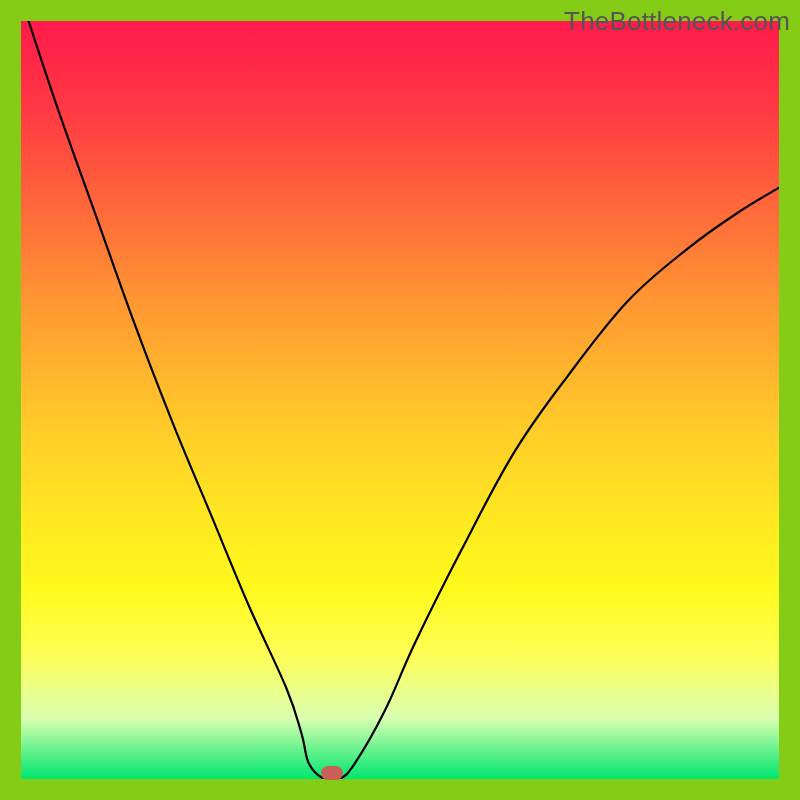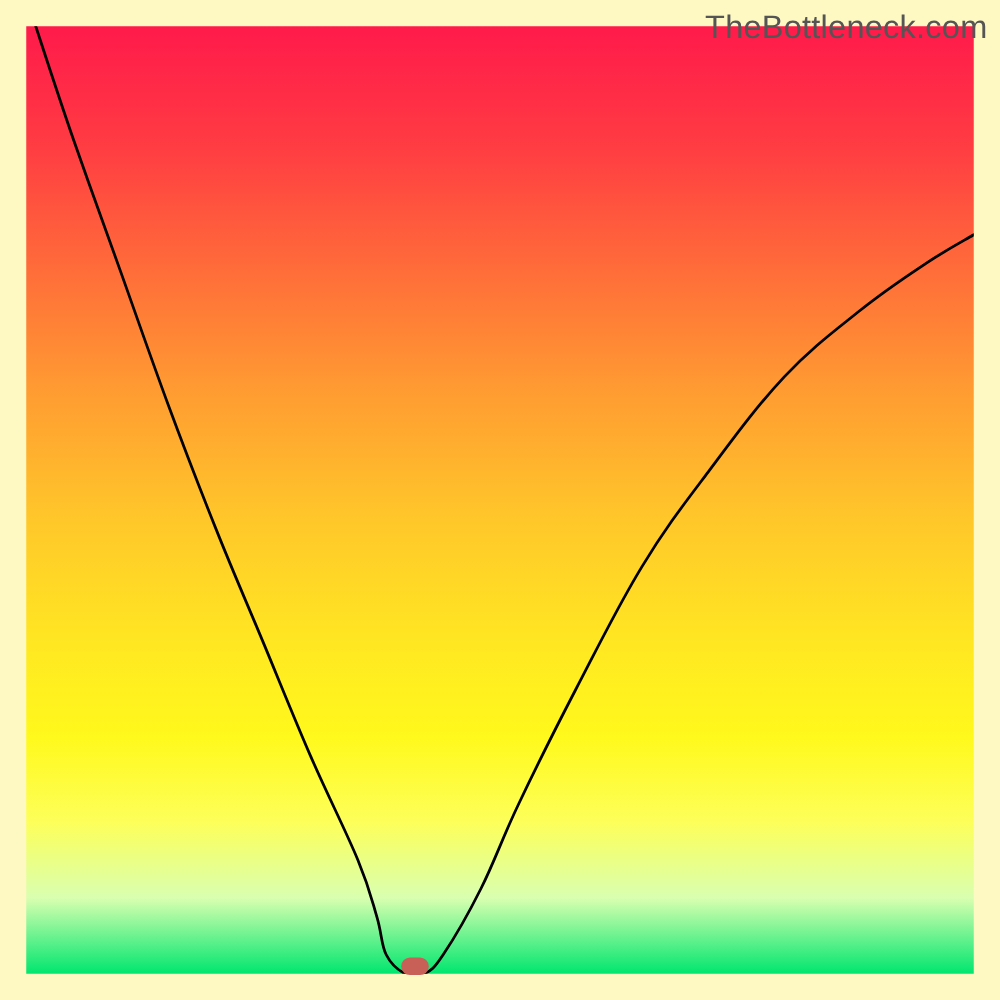--- a/index.html
+++ b/index.html
@@ -1,17 +1,17 @@
 <!DOCTYPE html>
 <html><head>
 <meta charset="utf-8">
 <style>
   * { margin: 0; padding: 0; box-sizing: border-box; }
   html, body { width: 800px; height: 800px; overflow: hidden; background: #000; }
-  .frame { position: relative; width: 800px; height: 800px; background: #fef9c3; }
+  .frame { position: relative; width: 800px; height: 800px; background: #84cc16; }
   .watermark {
     position: absolute;
     top: 6px;
     right: 10px;
     font-family: Arial, Helvetica, sans-serif;
     font-size: 26px;
     font-weight: 400;
     color: #555;
     letter-spacing: 0.2px;
     z-index: 5;

